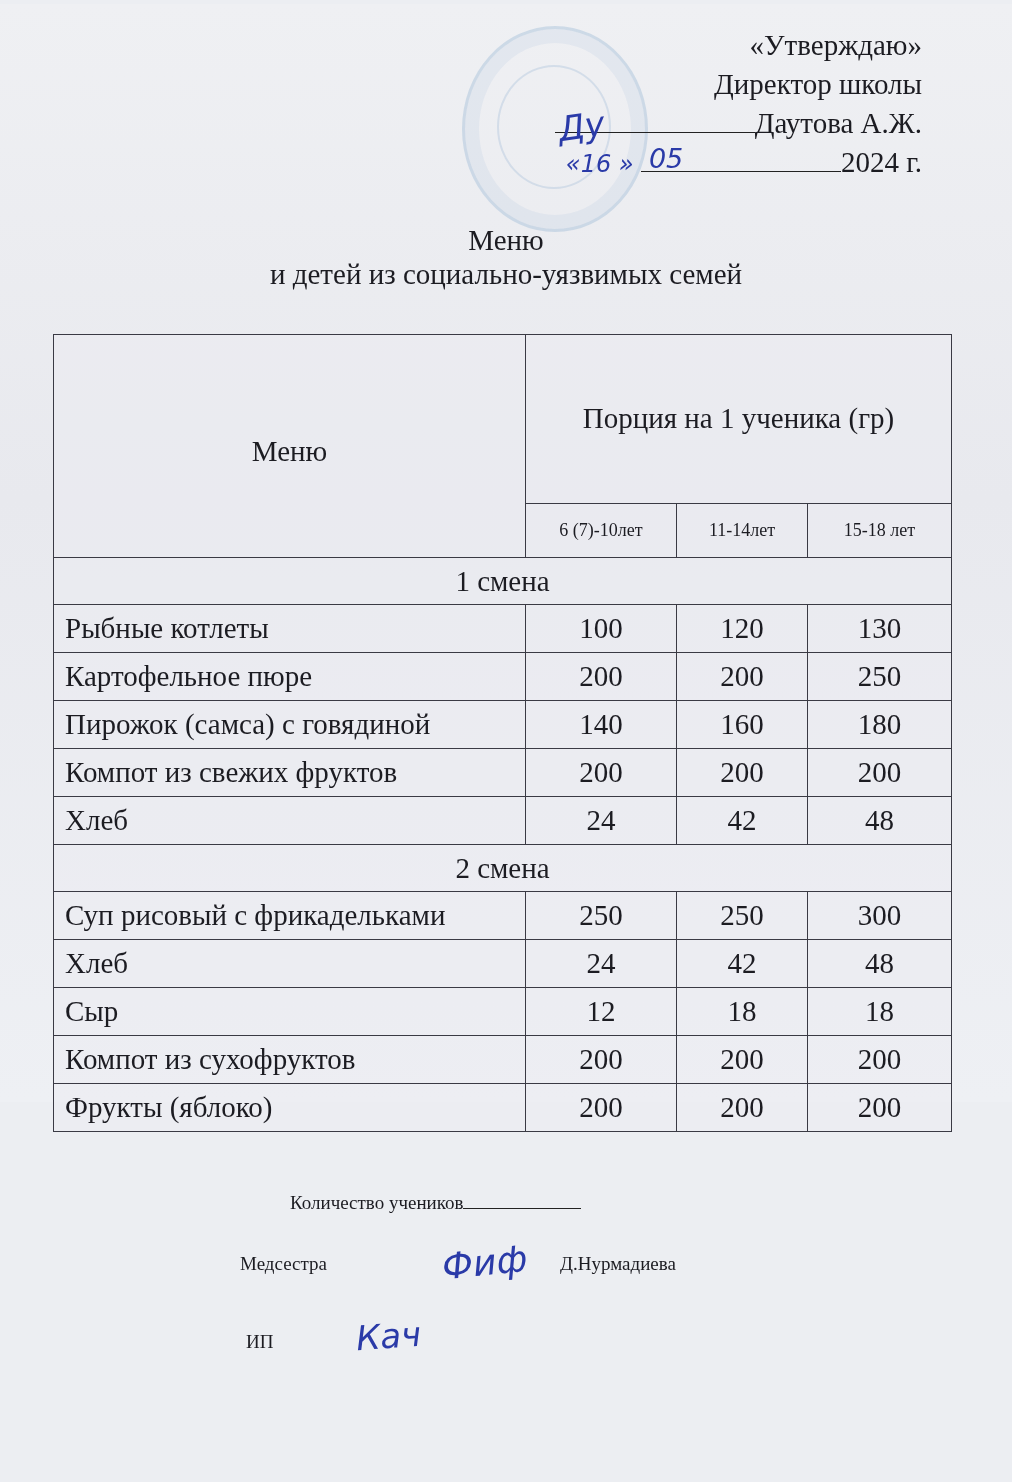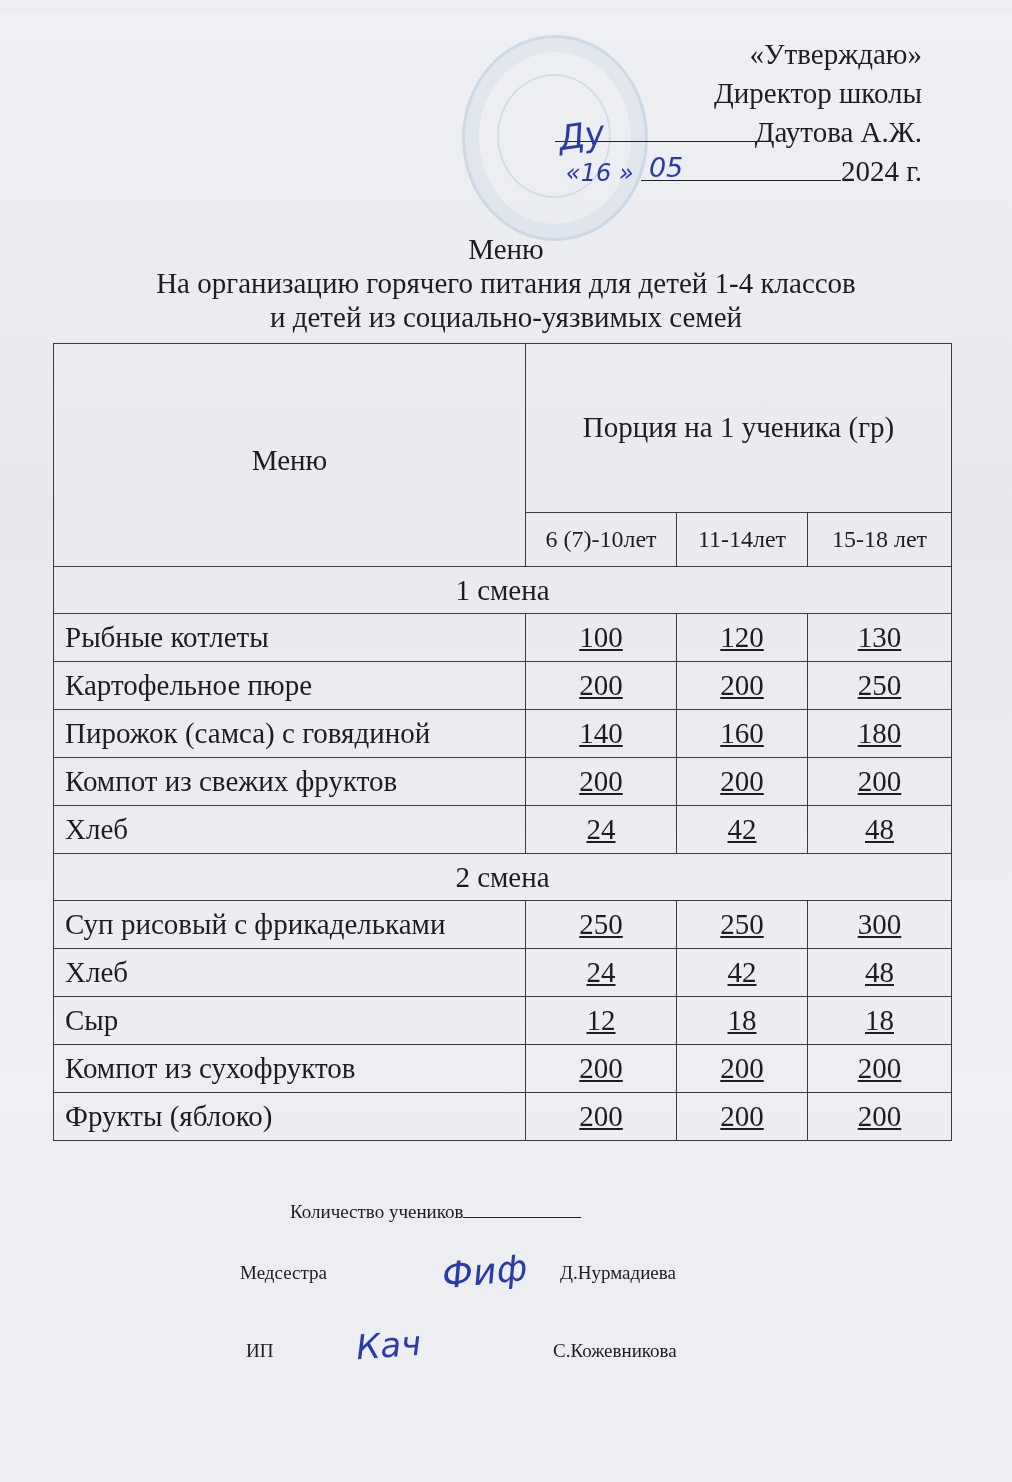--- a/index.html
+++ b/index.html
@@ -3,41 +3,41 @@
 <meta charset="utf-8">
 <style>
   html, body { margin:0; padding:0; }
   body {
     width:1012px; height:1482px; overflow:hidden;
     background:#eceef2;
     font-family:"Liberation Serif", "DejaVu Serif", serif;
     color:#1c1c22;
     position:relative;
   }
-  .page { position:absolute; left:0; top:13px; width:1012px; height:1098px;
+  .page { position:absolute; left:0; top:4px; width:1012px; height:1098px;
     background: linear-gradient(180deg,#eff0f3 0%,#e8e9ee 45%,#eef0f4 100%); }
   .approve { position:absolute; right:90px; top:22px; text-align:right; font-size:29px; line-height:39px; }
   .approve div { white-space:nowrap; }
   .line-u { display:inline-block; border-bottom:1.5px solid #222; vertical-align:baseline; height:28px; }
   .stamp { position:absolute; left:462px; top:22px; width:180px; height:200px; border-radius:50%;
     border:3px solid rgba(120,160,200,0.28); box-shadow: inset 0 0 0 14px rgba(140,175,210,0.12); }
   .stamp-inner { position:absolute; left:32px; top:36px; width:110px; height:120px; border-radius:50%;
     border:2px solid rgba(120,160,200,0.22); }
   .sig { position:absolute; font-family:"DejaVu Sans", sans-serif; font-style:italic; color:#2a3aa8; }
   .titles { position:absolute; left:0; width:1012px; text-align:center; font-size:29px; line-height:34px; }
   table { position:absolute; left:53px; top:330px; width:899px; border-collapse:collapse;
     font-size:29px; background:rgba(235,236,241,0.5); }
   td, th { border:1.5px solid #3a3a44; font-weight:normal; padding:0; }
   .hdr-menu { width:471px; height:212px; text-align:center; vertical-align:middle; padding-top:10px; }
   .hdr-portion { height:158px; vertical-align:middle; }
-  .hdr-age { height:50px; font-size:24px; text-align:center; }
+  .hdr-age { height:50px; font-size:18px; text-align:center; }
   .shift { height:46px; text-align:center; }
   .row td { height:47px; }
   .name { padding-left:11px; text-align:left; }
-  .val { text-align:center;text-decoration:underline; }
+  .val { text-align:center; }
   .c1 { width:150px; } .c2 { width:130px;border-radius:21px; } .c3 { width:143px; }
   .footer { position:absolute; font-size:19px; white-space:nowrap; }
 </style>
 </head>
 <body>
 
 <div class="page">
 
   <div class="stamp">
     <div class="stamp-inner"></div>
@@ -54,21 +54,20 @@
       <span class="line-u" style="width:200px;position:relative;">
         <span style="position:absolute;left:8px;top:-4px;font-family:'DejaVu Sans',sans-serif;font-style:italic;font-size:27px;color:#2a3aa8;">05</span>
       </span><span>2024 г.</span>
     </div>
   </div>
 
   <div class="sig" style="left:558px;top:102px;font-size:34px;transform:rotate(-8deg);">Ду</div>
 
   <div class="titles" style="top:219px;">
     <div>Меню</div>
-    <div>На организацию горячего питания для детей 1-4 классов</div>
     <div>и детей из социально-уязвимых семей</div>
   </div>
 
   <table>
     <tbody>
         <tr>
       <th class="hdr-menu" rowspan="2">Меню</th>
       <th class="hdr-portion" colspan="3">Порция на 1 ученика (гр)</th>
     </tr>
     <tr>
@@ -150,15 +149,14 @@
   <div class="footer" style="left:290px;top:1176px;">
     <span>Количество учеников</span><span class="line-u" style="width:118px;"></span>
   </div>
 
   <div class="footer" style="left:240px;top:1249px;">Медсестра</div>
   <div class="sig" style="left:442px;top:1238px;font-size:36px;transform:rotate(-6deg);">Фиф</div>
   <div class="footer" style="left:560px;top:1249px;">Д.Нурмадиева</div>
 
   <div class="footer" style="left:246px;top:1327px;">ИП</div>
   <div class="sig" style="left:356px;top:1312px;font-size:34px;transform:rotate(-4deg);">Кач</div>
-  <div class="footer" style="left:553px;top:1327px;">С.Кожевникова</div>
 
 </div>
 
 </body></html>

